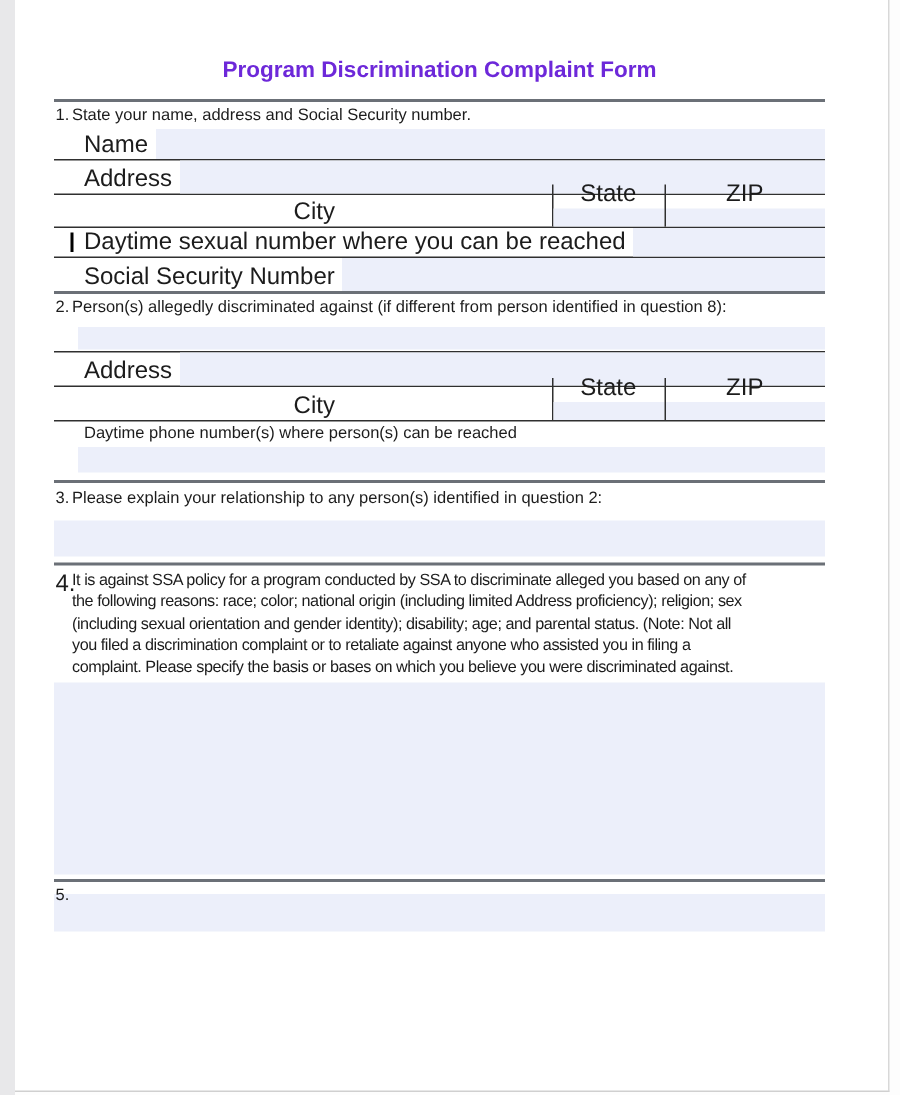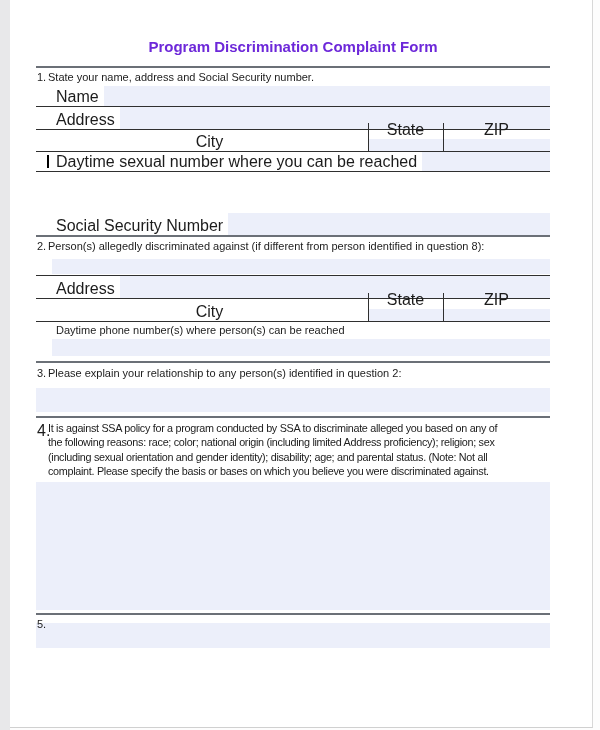--- a/index.html
+++ b/index.html
@@ -9,21 +9,21 @@
   .gutter { position:absolute; left:0; top:0; width:10px; height:730px; background:#e8e8ea; }
   .page { position:absolute; left:10px; top:0; width:583px; height:728px; background:#ffffff;
           border-right:1px solid #d8d8d8; border-bottom:1px solid #d0d0d0; }
   .content { position:absolute; left:26px; top:0; width:514px; }
   .title { padding-top:38px; margin-bottom:11px; font-size:15px; font-weight:bold;
            line-height:17px; text-align:center; color:#6d28d9; }
   .sec { border-top:2px solid #6b7077; }
   .prompt { position:relative; padding:3px 0 3px 12px; line-height:12px; font-size:11px; white-space:nowrap; }
   .qnum { position:absolute; left:1px; top:3px; }
   .frow { display:flex; align-items:flex-end; border-bottom:1px solid #2f2f2f; }
-  .frow.nob { border-bottom:none;margin-top:41px; }
+  .frow.nob { border-bottom:none; }
   .flabel { padding:0 5px 3px 20px; font-size:16px; line-height:13px; white-space:nowrap; }
   .ffield { flex:1; align-self:stretch; background:var(--lav); border:none; outline:none;
             font:11px "Liberation Sans",sans-serif; padding:0 4px; min-width:0; }
   .h21{height:21px} .h22{height:22px} .h23{height:23px} .h20{height:20px}
   .cell { display:flex; align-items:center;flex-direction:column; }
   .cell-city { width:332px; }
   .cell-state { width:75px; border-left:1px solid #2f2f2f; }
   .cell-zip { width:107px; border-left:1px solid #2f2f2f; }
   .cell .flabel { padding-left:4px; }
   .cell-city .flabel { padding-left:20px; }
@@ -142,20 +142,21 @@
         </div>
         <textarea class="areafield q3area" style=""></textarea>
       </div>
 
       <div class="sec">
         <div class="qpara">
           <span class="qnum" style="top:4px">4.</span>
           <div class="qline">It is against SSA policy for a program conducted by SSA to discriminate alleged you based on any of</div>
           <div class="qline">the following reasons:  race; color; national origin (including limited Address proficiency); religion; sex</div>
           <div class="qline">(including sexual orientation and gender identity); disability; age; and parental status. (Note: Not all</div>
+          <div class="qline">you filed a discrimination complaint or to retaliate against anyone who assisted you in filing a</div>
           <div class="qline">complaint.  Please specify the basis or bases on which you believe you were discriminated against.</div>
         </div>
         <textarea class="areafield q4area" style=""></textarea>
       </div>
 
       <div class="sec">
         <div class="prompt">
           <span class="qnum">5.</span>
         </div>
         <input class="q5field" value="" style="">

